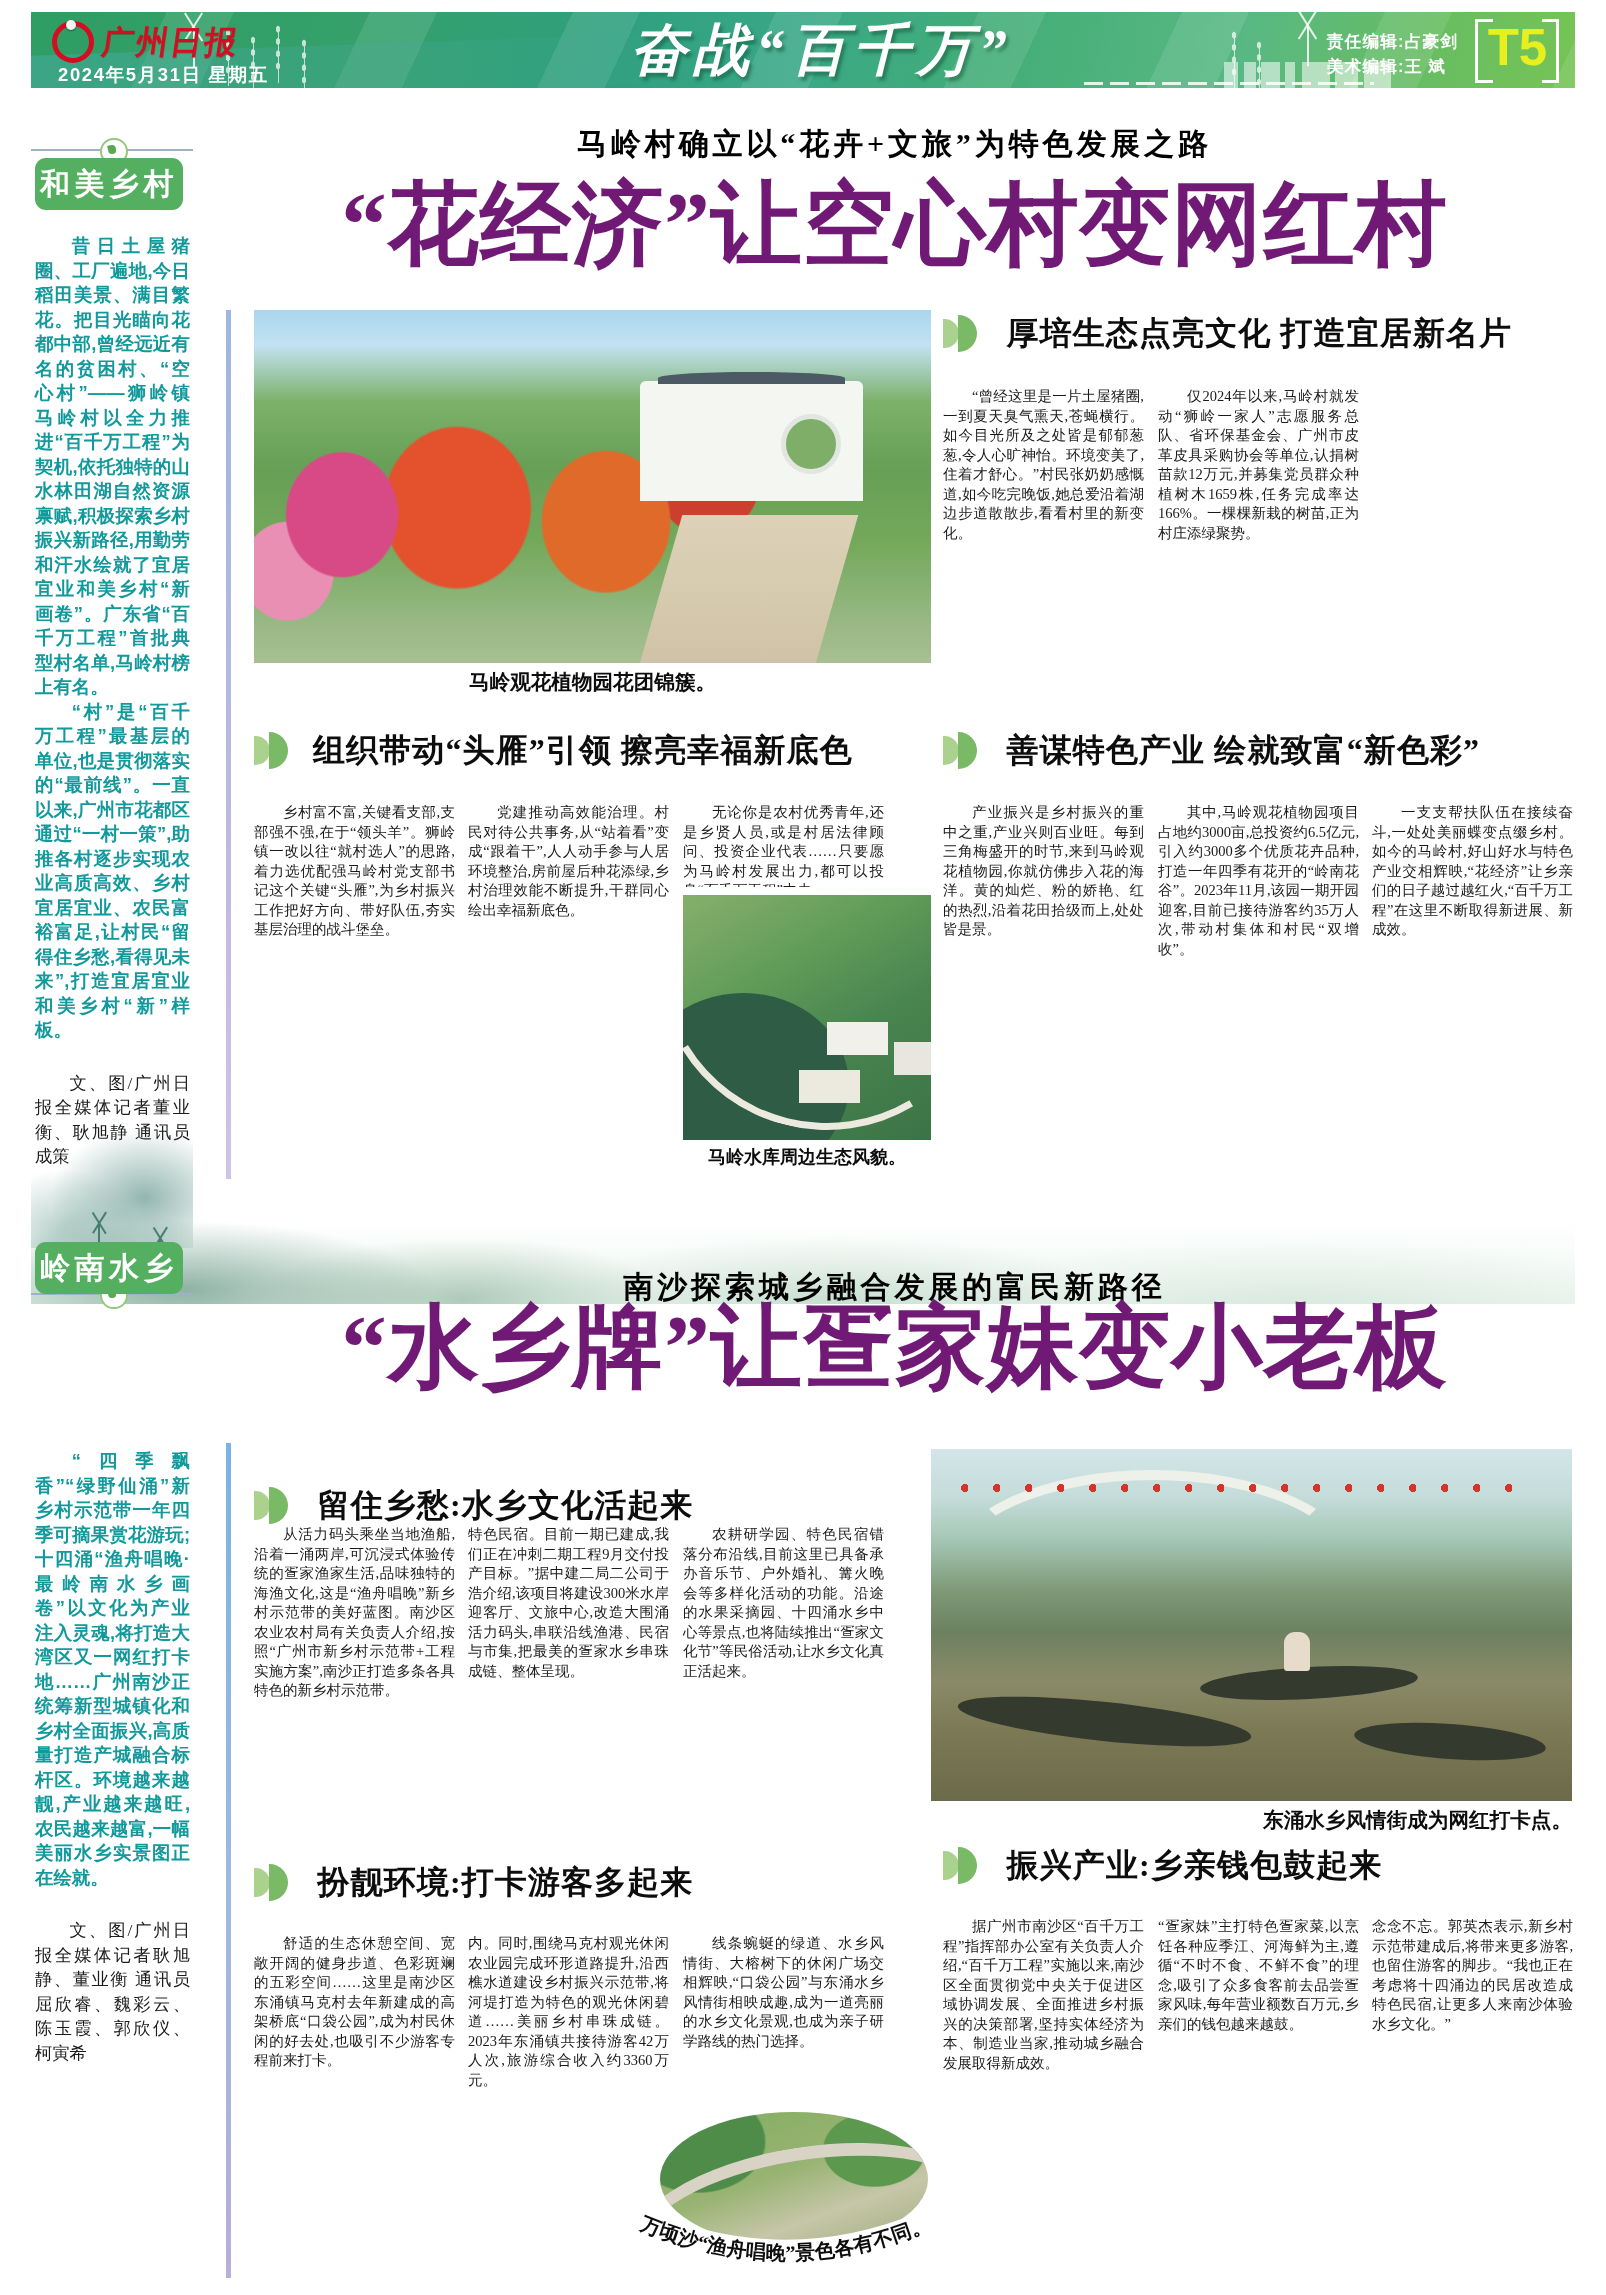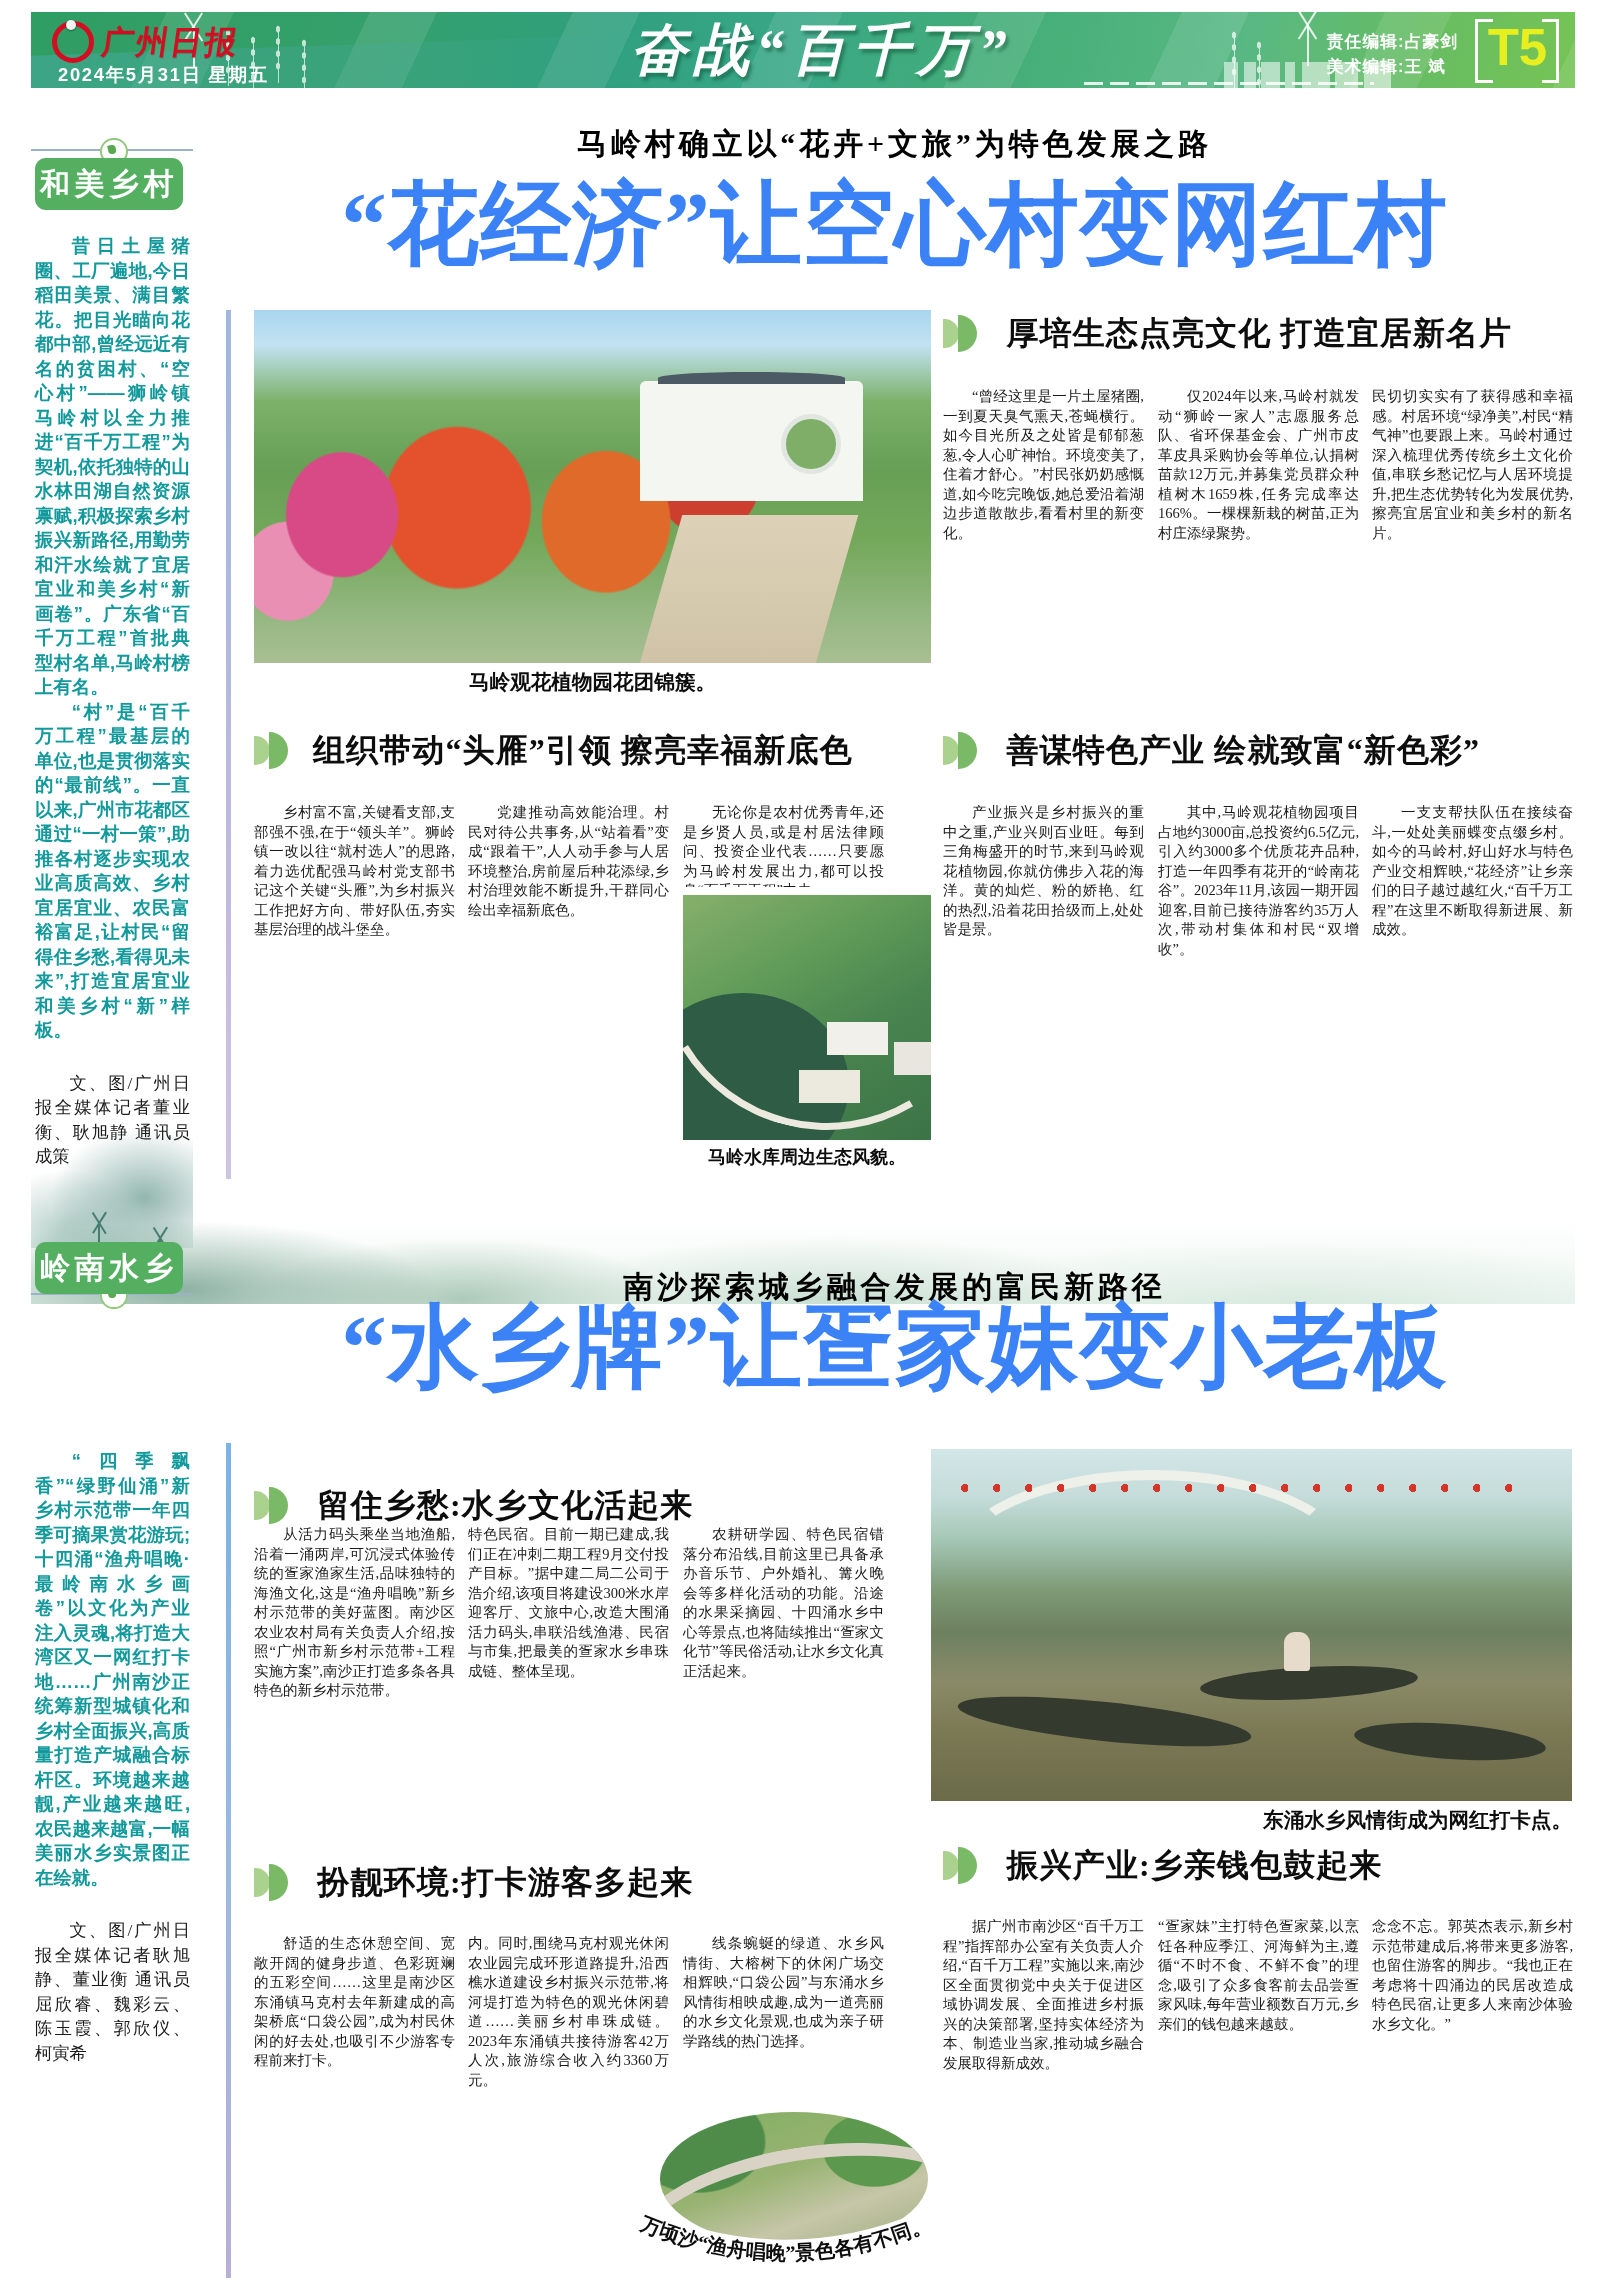--- a/index.html
+++ b/index.html
@@ -32,21 +32,21 @@
   .wheat{position:absolute;width:10px;height:48px;opacity:.75;
     background-image:radial-gradient(3.9px 5.6px at 5px 6.1px, rgba(255,255,255,.95) 60%, transparent 61%);
     background-size:10px 12.3px;}
   .wheat::after{content:"";position:absolute;left:4.5px;top:5.6px;width:1.1px;height:54px;background:rgba(255,255,255,.9);}
   .skyline{position:absolute;right:184px;bottom:0;width:167px;height:26px;opacity:.55;
     background:linear-gradient(90deg,#fff 0 14.5px,transparent 14.5px 20px,#fff 20px 32px,transparent 32px 37px,#fff 37px 56px,transparent 56px 61px,#fff 61px 71px,transparent 71px 78px,#fff 78px 106px,transparent 106px 111px,#fff 111px 134px,transparent 134px 140px,#fff 140px 167px);}
   .train{position:absolute;right:201px;bottom:3.3px;width:290px;height:3.3px;opacity:.85;
     background:repeating-linear-gradient(90deg,#fff 0 19px,transparent 19px 26px);}
   
   .kicker{position:absolute;left:217px;width:1355px;text-align:center;font:700 30px/1.15 "Liberation Serif",serif;color:#000;letter-spacing:3.9px;}
-  .bigtitle{position:absolute;left:217px;width:1355px;text-align:center;font:900 91px/1.05 "Liberation Serif",serif;color:#3b82f6;letter-spacing:1.1px;}
+  .bigtitle{position:absolute;left:217px;width:1355px;text-align:center;font:900 91px/1.05 "Liberation Serif",serif;color:#701a75;letter-spacing:1.1px;}
   .connector{position:absolute;left:31px;width:162px;height:26px;}
   .connector .cline{position:absolute;left:0;right:0;top:11px;height:1.7px;background:#9db3c4;}
   .connector .cdot{position:absolute;left:50%;top:0;width:23.4px;height:23.4px;margin-left:-11.7px;border-radius:50%;background:#ffffff;border:2.8px solid #93c97c;}
   .connector .cdot::after{content:"";position:absolute;left:5.6px;top:5px;width:7.8px;height:9px;background:#5aa84f;border-radius:0 9px 9px 9px;transform:rotate(-12deg);}
   .badge{position:absolute;left:35px;width:148px;height:52px;background:#54af60;border-radius:11px;
     display:flex;align-items:center;justify-content:center;
     font:700 30px/1 "Liberation Sans",sans-serif;color:#ffffff;letter-spacing:4.5px;}
   .rail{position:absolute;left:35px;width:155px;}
   .rail p{margin:0;font:700 18.4px/24.5px "Liberation Sans",sans-serif;color:#12999c;text-align:justify;text-indent:2em;}
   .rail .byline{margin-top:29px;font:400 17.3px/24.5px "Liberation Serif",serif;color:#1c1c1c;text-align:justify;text-indent:2em;}
@@ -173,21 +173,20 @@
     <div class="p1-path"></div>
   </div>
   <div class="cap capcenter" style="left:254px;top:669px;width:677px;">马岭观花植物园花团锦簇。</div>
 
   <div class="sechead" style="left:943px;top:305px;">
     <span class="leafpair"></span>
     <h2>厚培生态点亮文化 打造宜居新名片</h2>
   </div>
   <div class="col indent" style="left:943px;top:387px;">“曾经这里是一片土屋猪圈,一到夏天臭气熏天,苍蝇横行。如今目光所及之处皆是郁郁葱葱,令人心旷神怡。环境变美了,住着才舒心。”村民张奶奶感慨道,如今吃完晚饭,她总爱沿着湖边步道散散步,看看村里的新变化。</div>
   <div class="col indent" style="left:1158px;top:387px;">仅2024年以来,马岭村就发动“狮岭一家人”志愿服务总队、省环保基金会、广州市皮革皮具采购协会等单位,认捐树苗款12万元,并募集党员群众种植树木1659株,任务完成率达166%。一棵棵新栽的树苗,正为村庄添绿聚势。</div>
-  <div class="col" style="left:1372px;top:387px;">民切切实实有了获得感和幸福感。村居环境“绿净美”,村民“精气神”也要跟上来。马岭村通过深入梳理优秀传统乡土文化价值,串联乡愁记忆与人居环境提升,把生态优势转化为发展优势,擦亮宜居宜业和美乡村的新名片。</div>
 
   <div class="sechead" style="left:254px;top:722px;gap:11px;">
     <span class="leafpair"></span>
     <h2>组织带动“头雁”引领 擦亮幸福新底色</h2>
   </div>
   <div class="col indent" style="left:254px;top:803px;">乡村富不富,关键看支部,支部强不强,在于“领头羊”。狮岭镇一改以往“就村选人”的思路,着力选优配强马岭村党支部书记这个关键“头雁”,为乡村振兴工作把好方向、带好队伍,夯实基层治理的战斗堡垒。</div>
   <div class="col indent" style="left:468px;top:803px;">党建推动高效能治理。村民对待公共事务,从“站着看”变成“跟着干”,人人动手参与人居环境整治,房前屋后种花添绿,乡村治理效能不断提升,干群同心绘出幸福新底色。</div>
   <div class="col indent" style="left:683px;top:803px;height:84px;overflow:hidden;">无论你是农村优秀青年,还是乡贤人员,或是村居法律顾问、投资企业代表……只要愿为马岭村发展出力,都可以投身“百千万工程”中去。</div>
 
   <div class="photo photo2">

